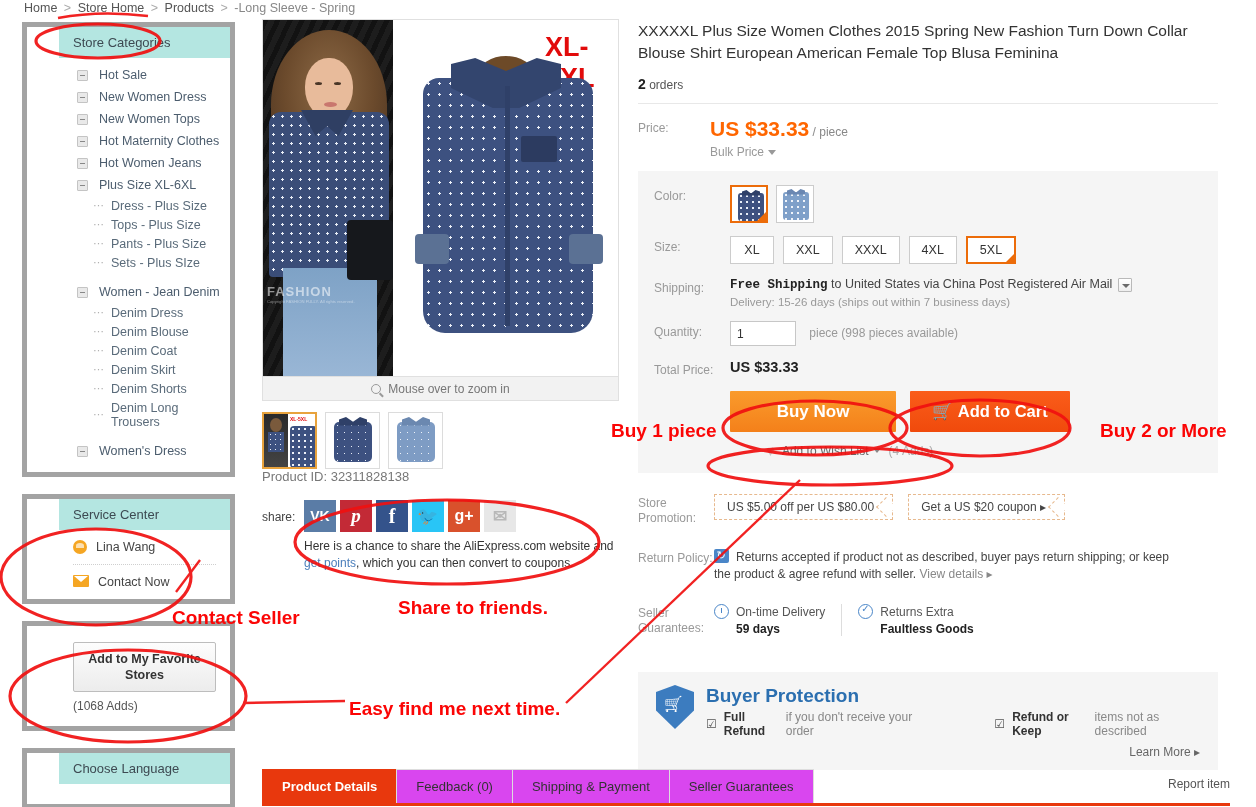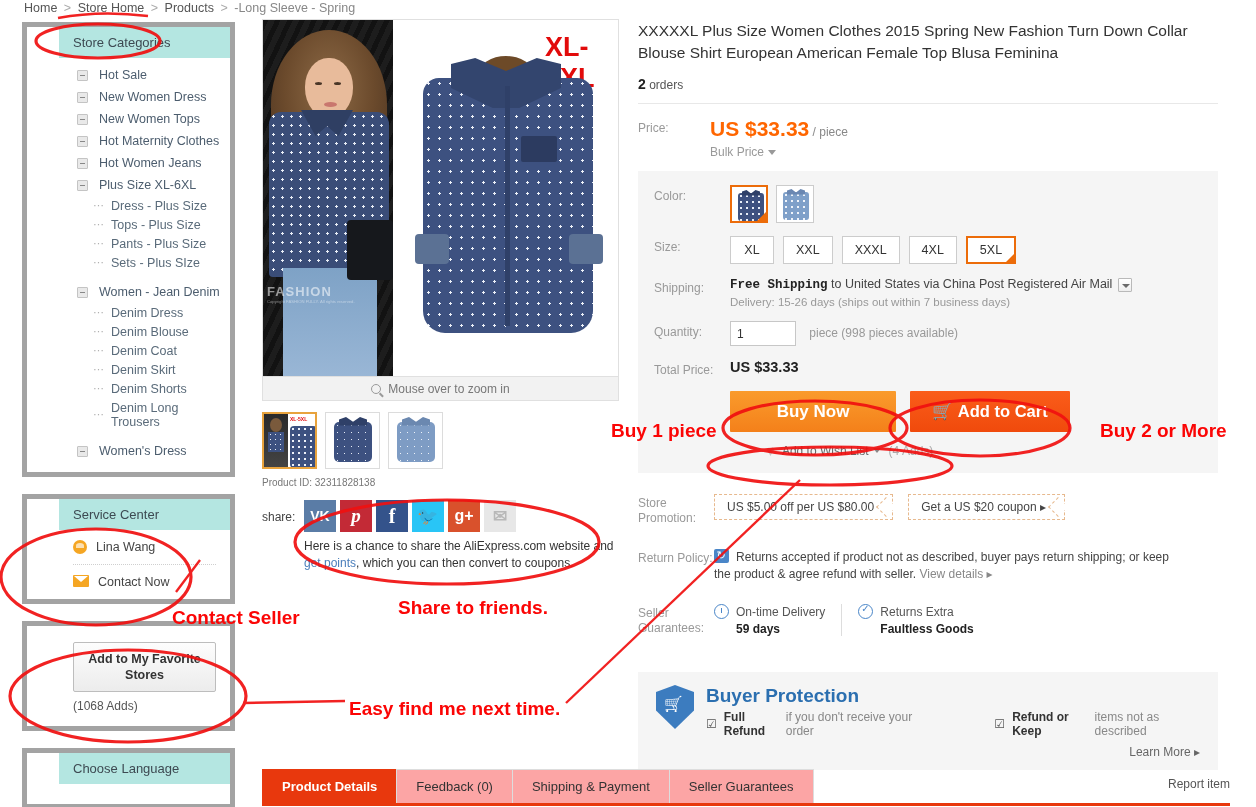--- a/index.html
+++ b/index.html
@@ -208,21 +208,21 @@
   .t-shirt {
     position:absolute; left:8px; top:9px; width:38px; height:40px;
     border-radius:5px;
   }
   .t-shirt.dark { background:#3d5180; background-image:radial-gradient(#e6ecf6 .9px,transparent 1px); background-size:7px 7px;}
   .t-shirt.light { background:#7e9cc4; background-image:radial-gradient(#eef3fa .9px,transparent 1px); background-size:7px 7px;}
   .t-collar { position:absolute; left:13px; top:4px; width:28px; height:12px; background:#2f4068;
     clip-path:polygon(0 20%,25% 0,50% 40%,75% 0,100% 20%,100% 70%,0 70%);}
   .t-collar.light { background:#6b88b0; }
 
-  #product-id { margin-top:8px; color:#777; font-size:10px; }
+  #product-id { color:#777; font-size:13px; }
 
   
   #share { position:absolute; left:262px; top:500px; width:360px; }
   .share-row { display:flex; align-items:flex-start; }
   .share-label { color:#444; font-size:12px; padding-top:10px; width:42px; flex:0 0 42px;}
   .share-icons { display:flex; gap:4px; }
   .sicon {
     width:32px; height:32px; display:flex; align-items:center; justify-content:center;
     color:#fff; font-weight:bold; font-size:17px; cursor:pointer;
   }
@@ -370,21 +370,21 @@
   .bp-lines { display:flex; margin-top:4px; font-size:12px; color:#888;}
   .bp-line { display:flex; align-items:center; }
   .bp-line b { color:#333; margin-right:4px; }
   .bp-line:nth-child(2){ margin-left:70px; }
   .cbox { margin-right:7px; font-size:12px; color:#555;}
   .learn { text-align:right; font-size:12px; color:#666; margin-top:7px; cursor:pointer;}
 
   
   #tabs { position:absolute; left:262px; top:769px; width:865px; display:flex; align-items:flex-end;}
   .tab {
-    border:1px solid #ddd; border-bottom:none; background:#fca5a5;
+    border:1px solid #ddd; border-bottom:none; background:#d946ef;
     padding:9px 19px; font-size:13px; color:#333; cursor:pointer; margin-right:-1px;
   }
   .tab.active { background:#e8380d; color:#fff; border-color:#e8380d; font-weight:bold; }
   #tab-underline { position:absolute; left:262px; top:803px; width:968px; height:3px; background:#e8380d; }
   #report { position:absolute; right:26px; top:777px; font-size:12px; color:#555; cursor:pointer;}
 
   
   #overlay { position:absolute; left:0; top:0; width:1256px; height:807px; pointer-events:none; }
 </style>
 </head>

